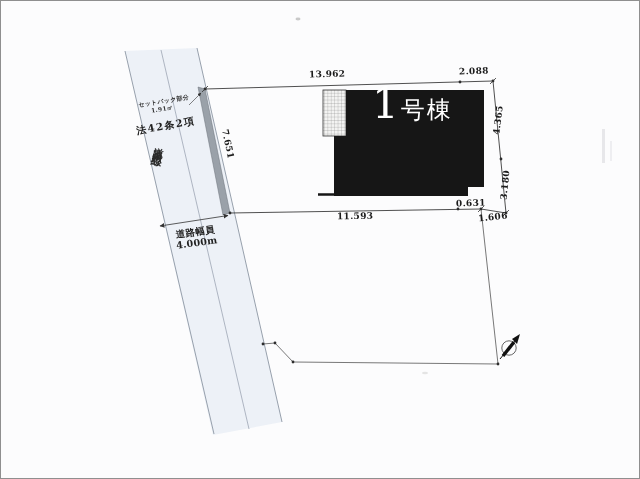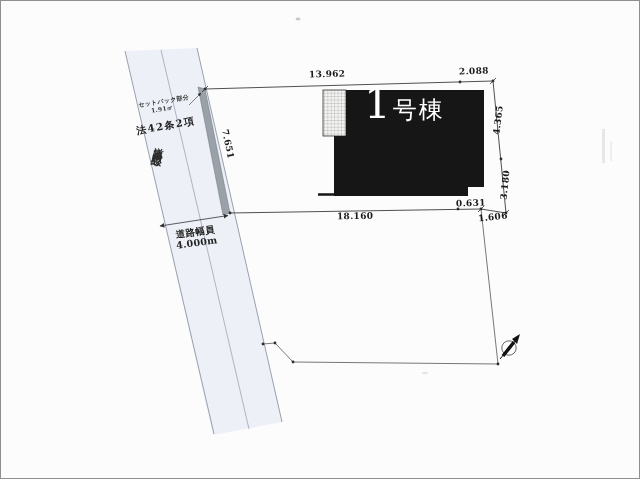--- a/index.html
+++ b/index.html
@@ -41,21 +41,21 @@
     font-size:10.5px;letter-spacing:2px;color:#2a2a2a;
     transform:rotate(13deg);transform-origin:top center;
   }
   #roadwidth-label{
     left:163px;top:225px;width:64px;text-align:center;
     font-size:9.5px;line-height:11px;transform:rotate(-8deg);color:#222;
   }
   #setback-note-1{left:137px;top:95px;font-size:6px;font-weight:bold;transform:rotate(-9deg);color:#333;}
   #setback-note-2{left:150px;top:103px;font-size:6px;font-weight:bold;transform:rotate(-9deg);color:#333;}
   #building-label{
-    left:363px;top:98px;color:#ffffff;font-weight:normal;
+    left:371px;top:98px;color:#ffffff;font-weight:normal;
     letter-spacing:2px;white-space:nowrap;
   }
   #building-label .num{font-size:42px;}
   #building-label .suffix{font-size:24px;}
 </style>
 </head>
 <body>
 
 <div id="scan">
 
@@ -124,21 +124,21 @@
       <rect x="601" y="128" width="3" height="34" fill="#e7e7ea"></rect>
       <rect x="609" y="140" width="2" height="20" fill="#eeeef1"></rect>
       <ellipse cx="424" cy="372" rx="3" ry="1.2" fill="#e4e4e4"></ellipse>
     </g>
   </svg>
 
   <div class="lbl" id="d-top-left">13.962</div>
   <div class="lbl" id="d-top-right">2.088</div>
   <div class="lbl c" id="d-right-upper">4.365</div>
   <div class="lbl c" id="d-right-lower">3.180</div>
-  <div class="lbl" id="d-bottom-main">18.160</div>
+  <div class="lbl" id="d-bottom-main">11.593</div>
   <div class="lbl" id="d-bottom-small">0.631</div>
   <div class="lbl" id="d-corner">1.606</div>
   <div class="lbl c" id="d-frontage">7.651</div>
 
   <div class="lbl" id="law-label">法42条2項</div>
   <div class="lbl" id="centerline-label">道路中心線</div>
   <div class="lbl" id="roadwidth-label">
     <div>道路幅員</div>
     <div>4.000m</div>
   </div>

